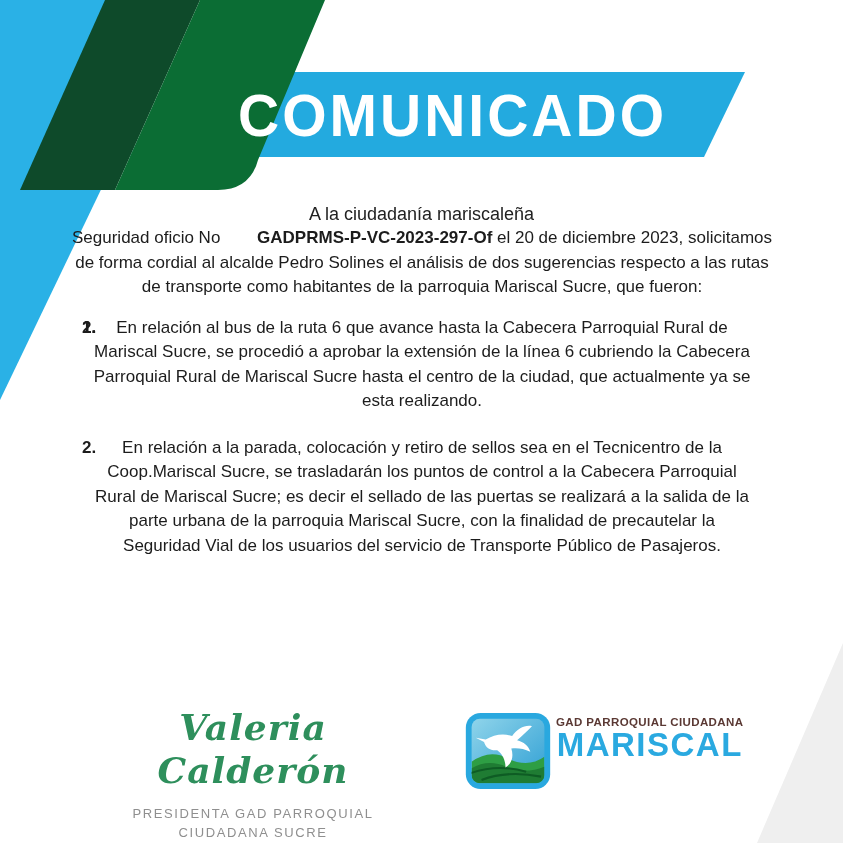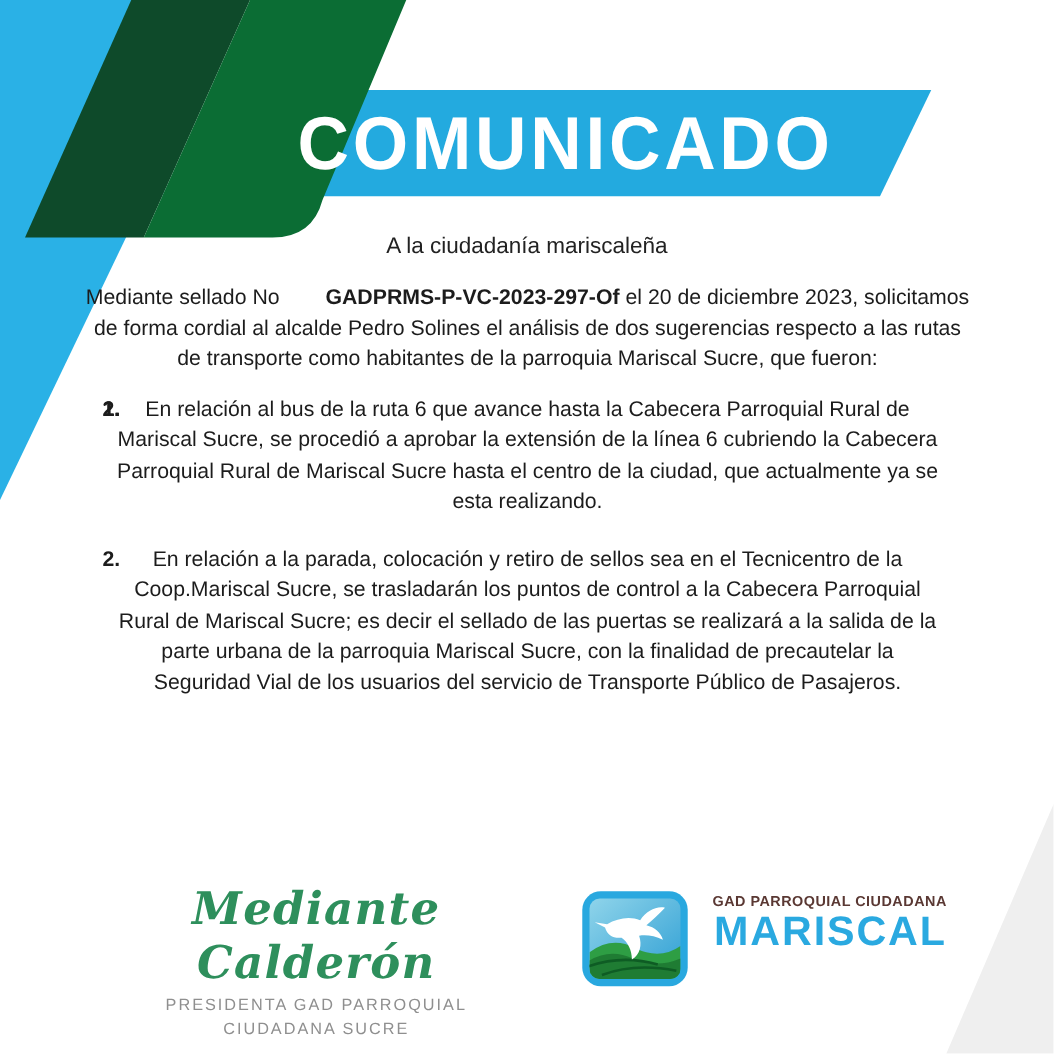--- a/index.html
+++ b/index.html
@@ -9,21 +9,21 @@
   }
   svg.deco { position:absolute; left:0; top:0; width:843px; height:843px; }
 
   .banner-title {
     position:absolute; left:165px; top:72px; width:575px; height:85px;
     display:flex; align-items:center; justify-content:center;
     color:#ffffff; font-size:57px; font-weight:bold; letter-spacing:3px;
     transform:scaleY(1.05);
   }
   .salutation {
-    position:absolute; left:0; top:186px; width:843px; text-align:center;
+    position:absolute; left:0; top:204px; width:843px; text-align:center;
     font-size:18px; color:#222222;
   }
   .bodycol {
     position:absolute; left:64px; top:226px; width:716px;
     font-size:17px; line-height:24.5px; text-align:center;
   }
   .intro { margin:0 0 16px 0; }
   .intro b { font-weight:bold;margin-left:32px; }
   .heading { margin:6px 0 16px 0; font-weight:bold; }
   .nlist { margin:0 0 10px 0; }
@@ -31,25 +31,25 @@
   .nitem .num { position:absolute; left:18px; top:0; font-weight:bold; }
   .clist .nitem { margin-bottom:22px; }
 
   .signature {
     position:absolute; left:88px; top:706px; width:330px; text-align:center;
   }
   .sig-name {
     font-family:"DejaVu Serif", serif; font-style:italic; font-weight:bold;
     font-size:36px; color:#2e8f5c; letter-spacing:1px; line-height:1.2;
   }
-  .sig-title { margin-top:3px; font-size:13px; letter-spacing:1.6px; color:#8f8f8f; line-height:1.4; }
+  .sig-title { margin-top:13px; font-size:13px; letter-spacing:1.6px; color:#8f8f8f; line-height:1.4; }
 
   .logo { position:absolute; left:465px; top:712px; display:flex; align-items:flex-start; }
   .logo-icon { width:86px; height:78px; }
-  .logo-text { margin-left:19px; padding-top:4px; text-align:right; }
+  .logo-text { margin-left:5px; padding-top:4px; text-align:center; }
   .logo-tagline { font-size:11.5px; font-weight:bold; color:#5a3833; letter-spacing:0.4px; }
   .logo-mariscal { font-size:33px; font-weight:bold; color:#2aa9e0; letter-spacing:1.5px; line-height:1.0; }
   .logo-sucre { font-size:36px; font-weight:bold; color:#1c6e38; letter-spacing:2px; line-height:0.95; }
 </style>
 </head>
 <body>
 
 <div class="page">
 
   <svg class="deco" viewBox="0 0 843 843">
@@ -63,21 +63,21 @@
     <path d="M200,0 L325,0 L258,160 Q250,190 218,190 L115,190 Z" fill="#0b6d34"></path>
 
     <polygon points="843,643 843,843 757,843" fill="#efefef"></polygon>
   </svg>
 
   <div class="banner-title">COMUNICADO</div>
 
   <div class="salutation">A la ciudadanía mariscaleña</div>
 
   <div class="bodycol">
-    <p class="intro"><span>Mediante sellado No </span><b>GADPRMS-P-VC-2023-297-Of</b><span> el 20 de diciembre 2023, solicitamos de forma cordial al alcalde Pedro Solines el análisis de dos sugerencias respecto a las rutas de transporte como habitantes de la parroquia Mariscal Sucre, que fueron:</span></p>
+    <p class="intro"><span>Seguridad oficio No </span><b>GADPRMS-P-VC-2023-297-Of</b><span> el 20 de diciembre 2023, solicitamos de forma cordial al alcalde Pedro Solines el análisis de dos sugerencias respecto a las rutas de transporte como habitantes de la parroquia Mariscal Sucre, que fueron:</span></p>
 
     <div class="nlist">
       <div class="nitem">
         <span class="num">1.</span>
       </div>
       <div class="nitem">
         <span class="num">2.</span>
       </div>
     </div>
 
@@ -88,21 +88,21 @@
         <span>En relación al bus de la ruta 6 que avance hasta la Cabecera Parroquial Rural de Mariscal Sucre, se procedió a aprobar la extensión de la línea 6 cubriendo la Cabecera Parroquial Rural de Mariscal Sucre hasta el centro de la ciudad, que actualmente ya se esta realizando.</span>
       </div>
       <div class="nitem">
         <span class="num">2.</span>
         <span>En relación a la parada, colocación y retiro de sellos sea en el Tecnicentro de la Coop.Mariscal Sucre, se trasladarán los puntos de control a la Cabecera Parroquial Rural de Mariscal Sucre; es decir el sellado de las puertas se realizará a la salida de la parte urbana de la parroquia Mariscal Sucre, con la finalidad de precautelar la Seguridad Vial de los usuarios del servicio de Transporte Público de Pasajeros.</span>
       </div>
     </div>
   </div>
 
   <div class="signature">
-    <div class="sig-name">Mediante Calderón</div>
+    <div class="sig-name">Valeria Calderón</div>
     <div class="sig-title">
       <div>PRESIDENTA GAD PARROQUIAL</div>
       <div>CIUDADANA SUCRE</div>
     </div>
   </div>
 
   <div class="logo">
     <svg class="logo-icon" viewBox="0 0 104 94">
       <defs>
         <linearGradient id="sky" x1="0" y1="0" x2="1" y2="1">

